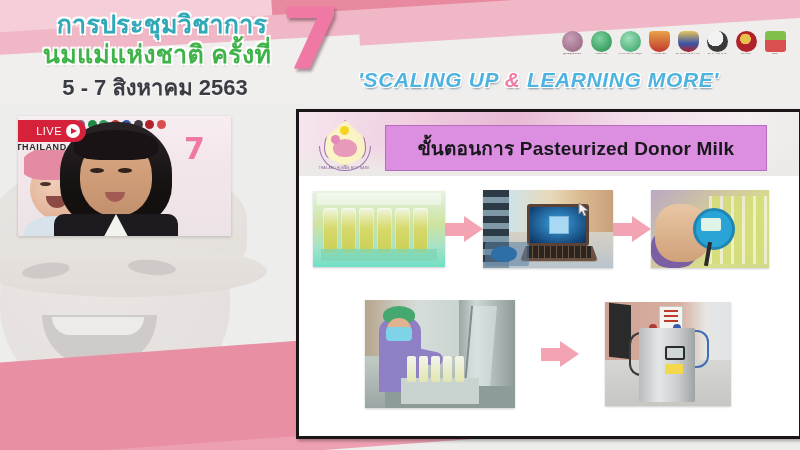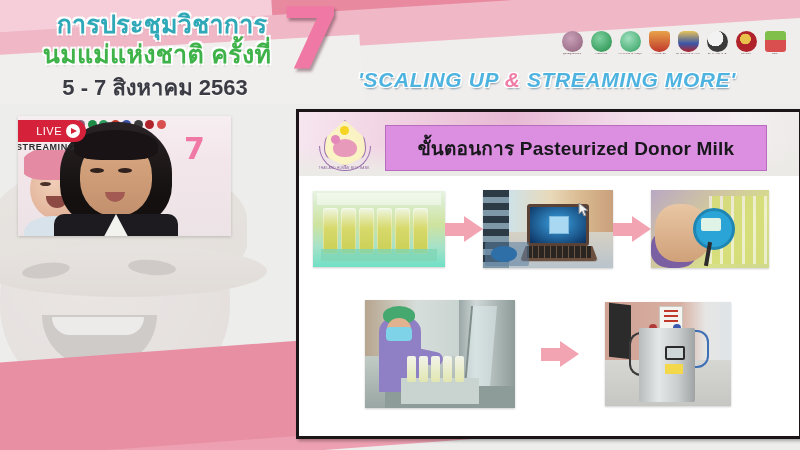--- a/index.html
+++ b/index.html
@@ -244,21 +244,21 @@
     <div class="bandA"></div>
     <div class="bandC"></div>
     <div class="bandB"></div>
     <div class="whiteL"></div>
 
     <div class="t1">การประชุมวิชาการ</div>
     <div class="t2">นมแม่แห่งชาติ ครั้งที่</div>
     <div class="t3">5 - 7 สิงหาคม 2563</div>
     <div class="seven">7</div>
 
-    <div class="tag"><span>'SCALING UP </span><span class="amp">&amp;</span><span> STREAMING MORE'</span></div>
+    <div class="tag"><span>'SCALING UP </span><span class="amp">&amp;</span><span> LEARNING MORE'</span></div>
 
     <div class="logos">
       <div class="logo">
         <div class="lmark" style="background:radial-gradient(circle at 40% 35%,#c9a0b8,#8e5f7a)"></div>
         <div class="lcap">มูลนิธิศูนย์นมแม่</div>
       </div>
       <div class="logo">
         <div class="lmark" style="background:radial-gradient(circle at 40% 35%,#7fd2a1,#1f8a46)"></div>
         <div class="lcap">กรมอนามัย</div>
       </div>
@@ -326,21 +326,21 @@
         <div class="eyR"></div>
         <div class="mth"></div>
       <div class="suit"></div>
         <div class="shirt"></div>
     </div>
 
     <div class="live">
       <span>LIVE</span>
       <span class="play"></span>
     </div>
-    <div class="streaming">STREAMING</div>
+    <div class="streaming">THAILAND</div>
   </div>
 
 
   <div class="panel">
     <div class="hstripe"></div>
 
     <div class="hmblogo">
       <div class="drop">
         <div class="sun"></div>
           <div class="bhead"></div>

